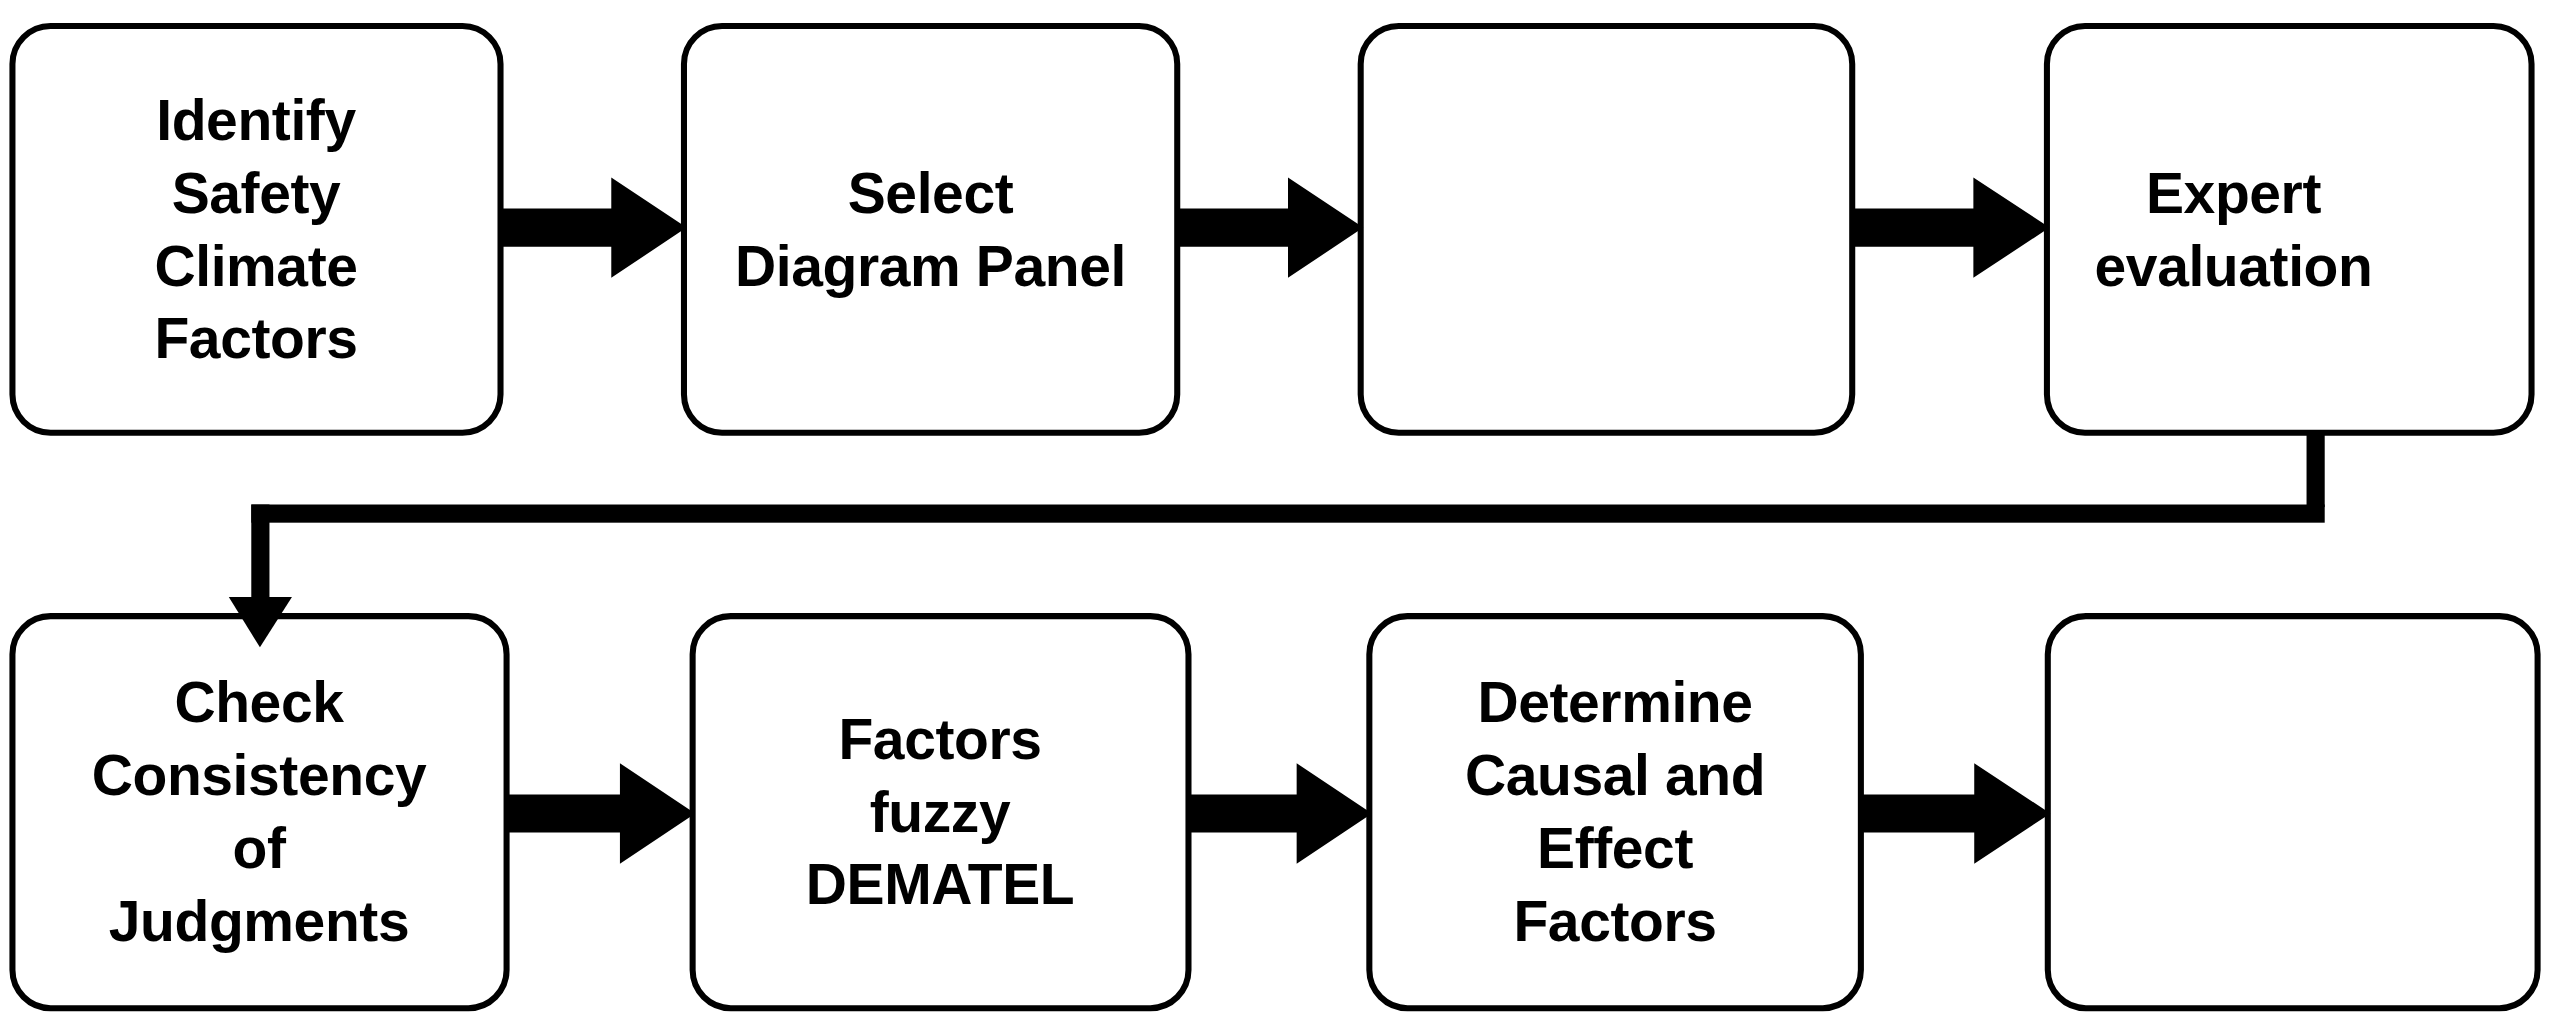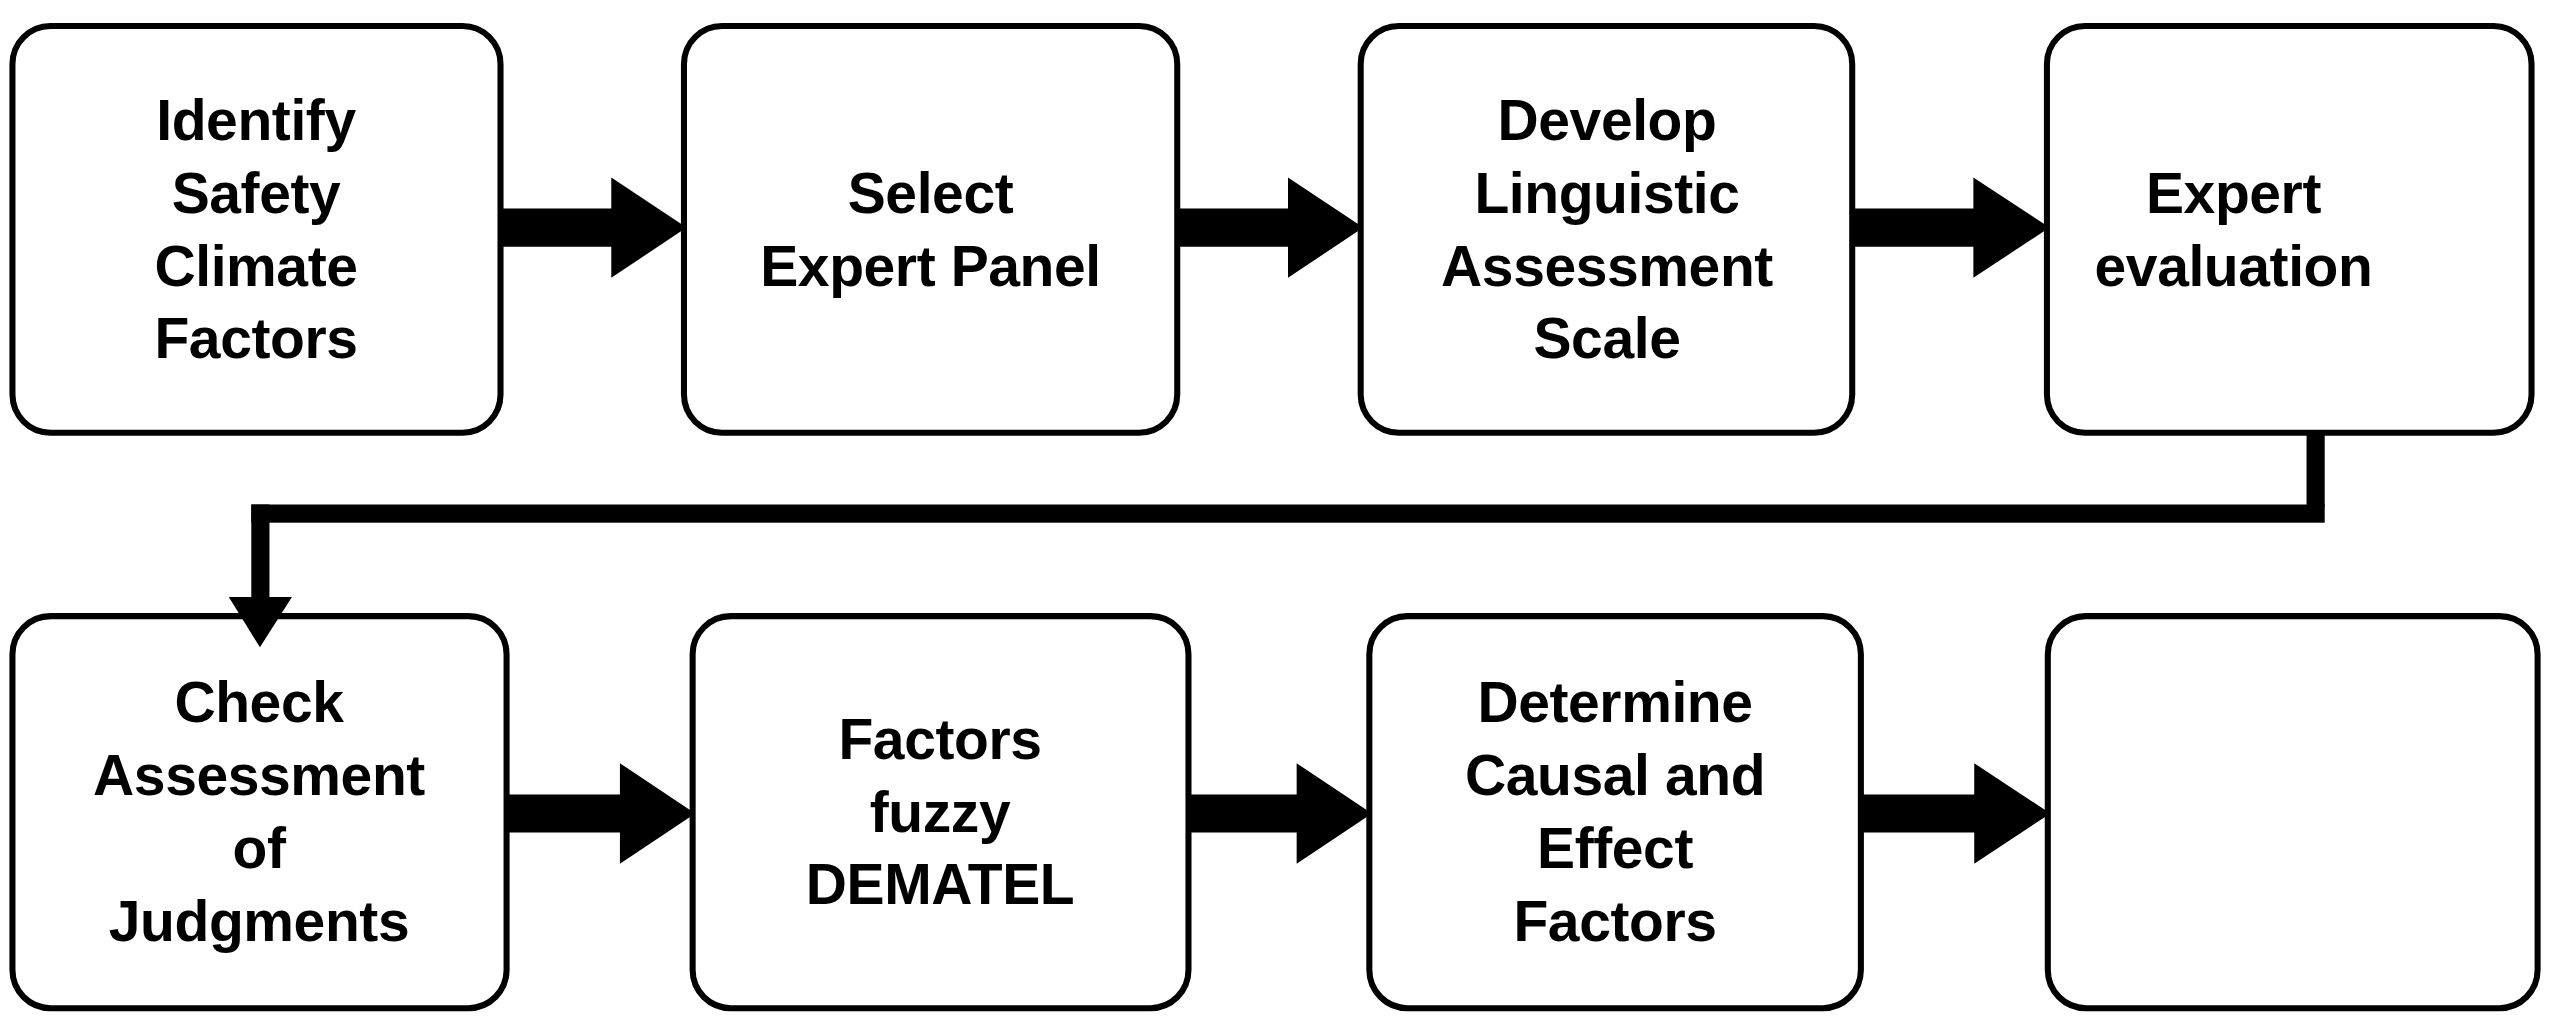--- a/index.html
+++ b/index.html
@@ -107,32 +107,28 @@
     </g>
 
   </svg>
 
   <div class="node-label" style="left:12px; top:26px; width:488px; height:407px;">Identify
 Safety
 Climate
 Factors</div>
 
   <div class="node-label" style="left:684px; top:26px; width:493px; height:407px;">Select
-Expert Panel</div>
+Diagram Panel</div>
 
-  <div class="node-label" style="left:1361px; top:26px; width:492px; height:407px;">Develop
-Linguistic
-Assessment
-Scale</div>
 
   <div class="node-label" style="left:1991px; top:26px; width:485px; height:407px;">Expert
 evaluation</div>
 
   <div class="node-label" style="left:12px; top:616px; width:494px; height:392px;">Check
-Assessment
+Consistency
 of
 Judgments</div>
 
   <div class="node-label" style="left:692px; top:616px; width:496px; height:392px;">Factors
 fuzzy
 DEMATEL</div>
 
   <div class="node-label" style="left:1369px; top:616px; width:492px; height:392px;">Determine
 Causal and
 Effect

